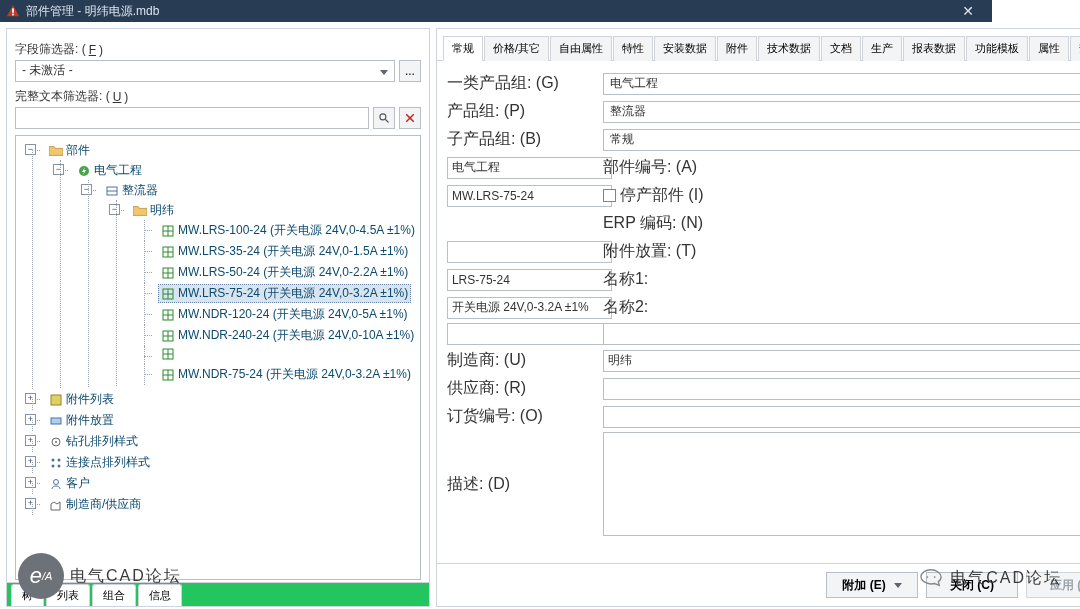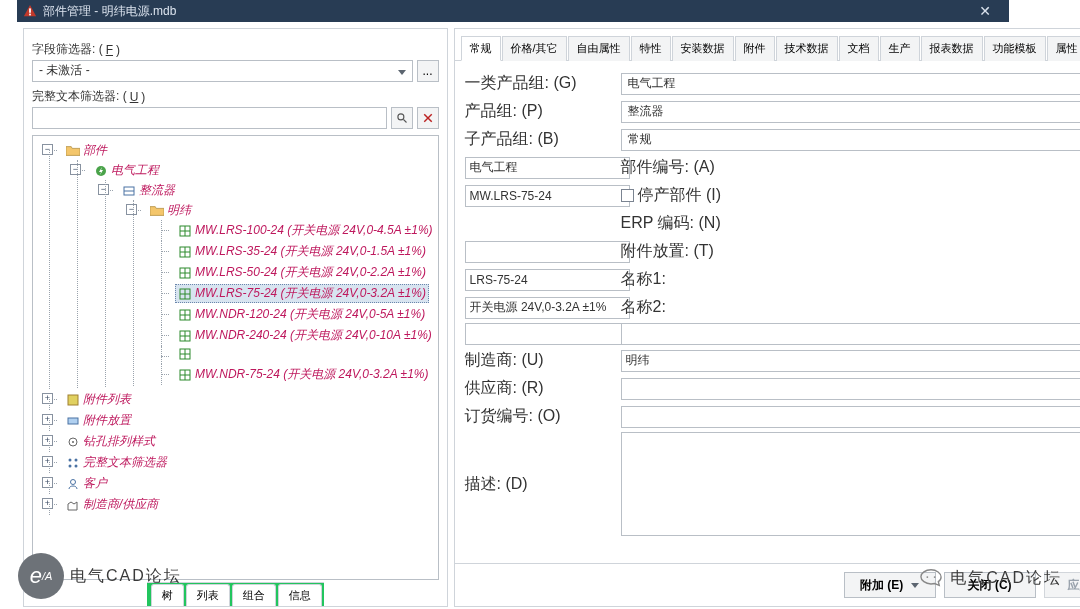--- a/index.html
+++ b/index.html
@@ -1,45 +1,45 @@
 <!DOCTYPE html>
 <html><head>
 <meta charset="utf-8">
 <style>
   * { box-sizing: border-box; margin: 0; padding: 0; font-family: "Microsoft YaHei", Arial, sans-serif; font-size: 12px; }
   html, body { width: 1080px; height: 609px; background: #fff; }
-  .window { width: 992px; height: 609px; display: flex; flex-direction: column; background: #e8e9ea; margin-left: 17px; }
+  .window { width: 992px; height: 609px; display: flex; flex-direction: column; background: #e8e9ea; }
   .titlebar { height: 22px; background: #283c54; color: #dbe3ee; display: flex; align-items: center; padding: 0 6px; font-size: 11px; }
   .titlebar .ticon { width: 14px; height: 14px; margin-right: 6px; display:inline-block; }
   .titlebar .ticon svg { width:14px; height:14px; }
   .titlebar .spacer { flex: 1; }
   .titlebar .close { width: 36px; height: 22px; display:flex; align-items:center; justify-content:center; color:#dbe3ee; font-size:14px; }
   .body { flex: 1; display:flex; padding: 6px 6px 2px 6px; gap: 6px; background:#fff; }
   
-  .left-pane { width: 432px; display:flex; flex-direction:column; border: 1px solid #cfd4da; background:#fff;align-items:center; }
+  .left-pane { width: 432px; display:flex; flex-direction:column; border: 1px solid #cfd4da; background:#fff; }
   .left-inner { flex:1; display:flex; flex-direction:column; padding: 8px 8px 2px 8px; }
   .lbl { font-size: 11px; color:#333; display:flex; align-items:center; gap:3px; margin: 4px 0 2px 0; }
   .lbl .ul { text-decoration: underline; }
   .row { display:flex; align-items:center; gap:4px; }
   .input { height: 22px; border:1px solid #b9bfc6; background:#fff; padding: 0 4px; font-size:12px; color:#333; }
   .select { height: 22px; border:1px solid #b9bfc6; background:#fff; padding: 1px 18px 1px 6px; position:relative; color:#333; flex:1; }
   .select::after { content:""; position:absolute; right:6px; top:9px; border-left:4px solid transparent; border-right:4px solid transparent; border-top:5px solid #5c6570; }
   .btn { height: 22px; min-width:22px; border:1px solid #b9bfc6; background:#f3f4f5; display:inline-flex; align-items:center; justify-content:center; padding:0 4px; }
   .btn svg { width:12px; height:12px; }
   .btn.red svg { stroke:#b22; fill:#b22; }
   .tree-wrap { flex:1; margin-top:6px; border:1px solid #b9bfc6; background:#fff; overflow:auto; padding:4px 2px; position:relative; }
   .tree ul { list-style:none; padding-left: 14px; }
   .tree li { position:relative; padding: 1px 0 1px 14px; }
   .tree li::before { content:""; position:absolute; left:0; top:10px; width:8px; border-top:1px dotted #9aa3ad; }
   .tree li::after { content:""; position:absolute; left:0; top:0; bottom:0; border-left:1px dotted #9aa3ad; }
   .tree > ul > li::after { top: 10px; }
   .toggle { position:absolute; left:-7px; top:4px; width:11px; height:11px; border:1px solid #8892a0; background:#fff; font-size:9px; line-height:9px; text-align:center; color:#3a4a63; }
   .ticon-s { display:inline-block; width:14px; height:12px; margin-right:3px; vertical-align:-2px; }
   .ticon-s svg { width:14px; height:12px; }
-  .node { white-space:nowrap; padding:1px 3px; display:inline-flex; align-items:center; font-size:12px; color:#be185d;font-style:italic; }
+  .node { white-space:nowrap; padding:1px 3px; display:inline-flex; align-items:center; font-size:12px; color:#0c4a6e; }
   .node.sel { background:#d8e4f0; border:1px dotted #6b86ab; padding:0 2px; }
   .bottom-tabs { display:flex; border-top:1px solid #cfd4da; height:24px; align-items:flex-end; padding-left:4px; background:#22c55e; }
   .bottom-tabs .tab { padding:3px 10px; border:1px solid #cfd4da; border-bottom:none; margin-right:2px; font-size:11px; background:#fff; border-radius:3px 3px 0 0; }
   
   .right-pane { flex:1; display:flex; flex-direction:column; border:1px solid #cfd4da; background:#fff; }
   .top-tabs { display:flex; padding:6px 6px 0 6px; border-bottom:1px solid #cfd4da; flex-wrap:nowrap; }
   .top-tabs .tab { padding:4px 8px; border:1px solid #cfd4da; border-bottom:none; margin-right:1px; font-size:11px; background:#f3f4f5; position:relative; top:1px; white-space:nowrap; }
   .top-tabs .tab.active { background:#fff; border-bottom:1px solid #fff; }
   .form-area { flex:1; padding: 10px 10px 8px 10px; overflow:auto; }
   .fg { display:grid; grid-template-columns: 156px 1fr; row-gap:3px; align-items:center; }
@@ -245,21 +245,21 @@
                       </svg></span>
                     <span>钻孔排列样式</span>
                   </span></li>
                 <li><span class="toggle">+</span><span class="node">
                     <span class="ticon-s"><svg viewBox="0 0 12 12">
                         <circle cx="3" cy="3" r="1.5" fill="#4a72a3"></circle>
                         <circle cx="9" cy="3" r="1.5" fill="#4a72a3"></circle>
                         <circle cx="3" cy="9" r="1.5" fill="#4a72a3"></circle>
                         <circle cx="9" cy="9" r="1.5" fill="#4a72a3"></circle>
                       </svg></span>
-                    <span>完整文本筛选器</span>
+                    <span>连接点排列样式</span>
                   </span></li>
                 <li><span class="toggle">+</span><span class="node">
                     <span class="ticon-s"><svg viewBox="0 0 12 12">
                         <circle cx="6" cy="4" r="2.5" fill="none" stroke="#4a72a3"></circle>
                         <path d="M2 11c0-2 2-3 4-3s4 1 4 3" fill="none" stroke="#4a72a3"></path>
                       </svg></span>
                     <span>客户</span>
                   </span></li>
                 <li><span class="toggle">+</span><span class="node">
                     <span class="ticon-s"><svg viewBox="0 0 12 12">

